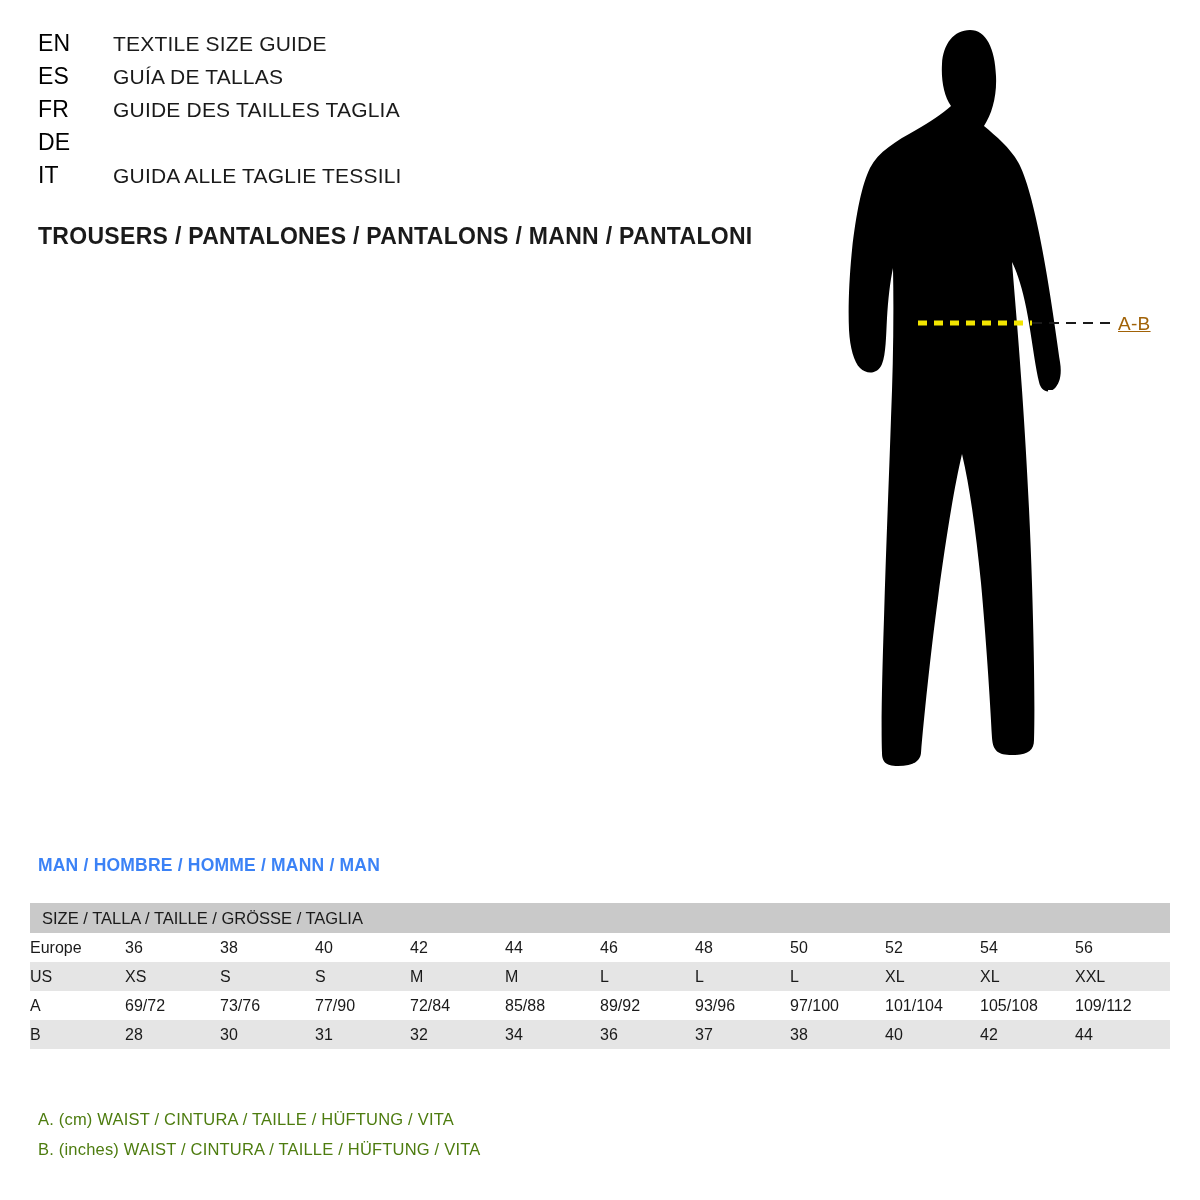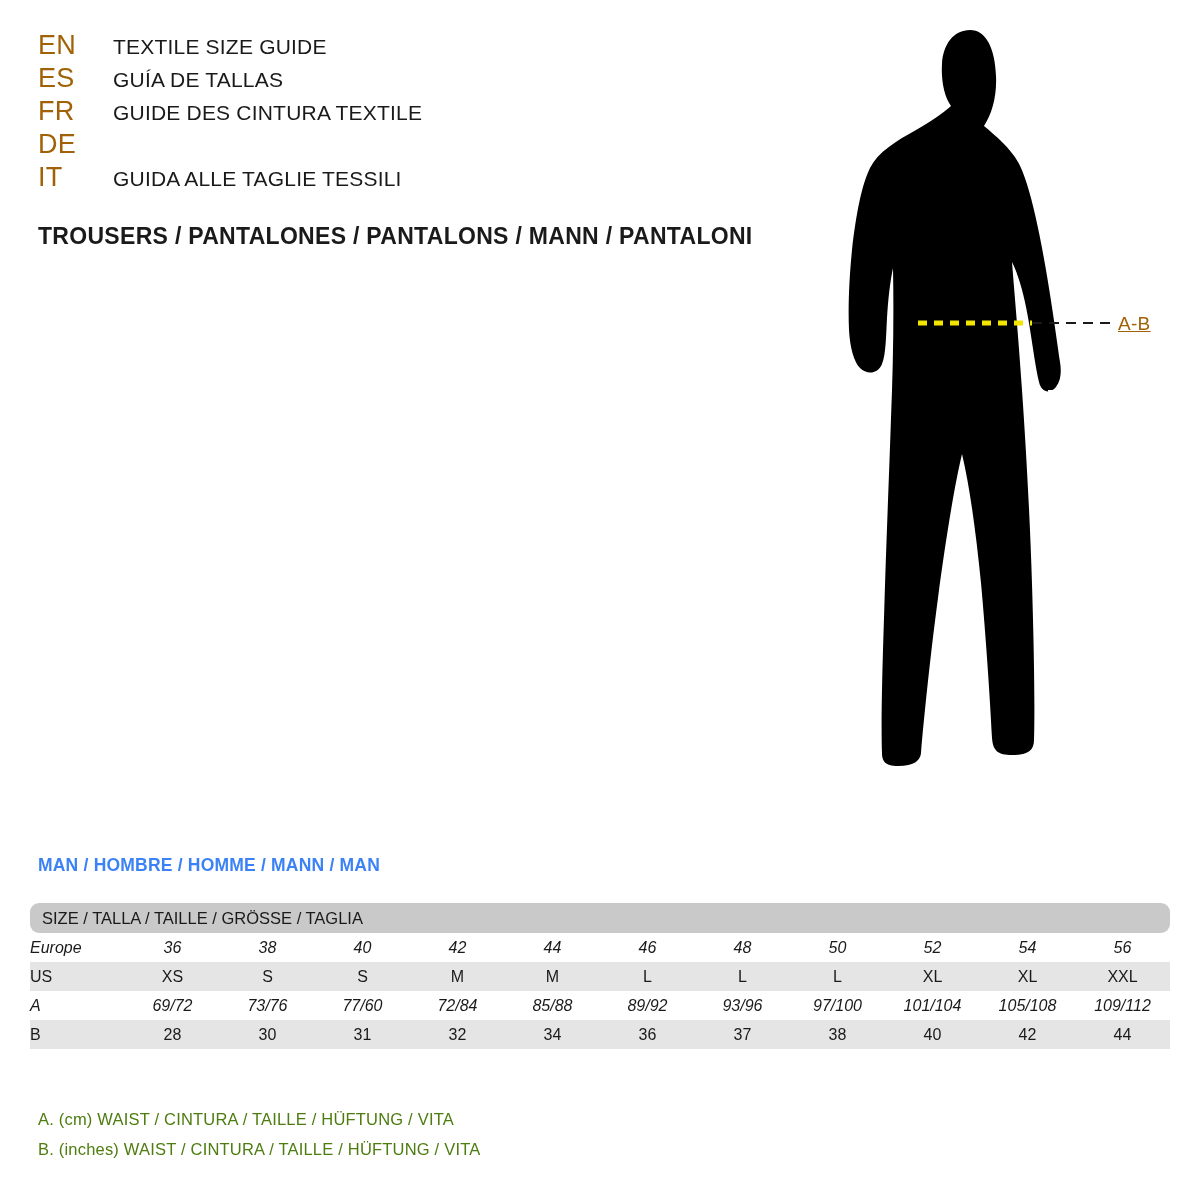--- a/index.html
+++ b/index.html
@@ -23,23 +23,23 @@
     top: 30px;
     width: 760px;
   }
   .lang-row {
     display: flex;
     align-items: baseline;
     height: 33px;
   }
   .lang-code {
     width: 75px;
-    font-size: 27px;
-    letter-spacing: .2px;
-    color: #a16207;
+    font-size: 23px;
+    letter-spacing: .2px;
+    color: #000000;
   }
   .lang-text {
     font-size: 21px;
     letter-spacing: .2px;
     color: #1a1a1a;
   }
   .garment-title {
     position: absolute;
     left: 38px;
     top: 223px;
@@ -93,31 +93,30 @@
     font-size: 16px;
     color: #1a1a1a;
     padding: 0;
   }
   .size-table .hdr td {
     background: #c9c9c9;
     font-weight: normal;
     font-size: 16.5px;
     padding-left: 12px;
     height: 30px;
-    border-radius: 9px;
-  }
-  .row-light td { background: #ffffff; font-style: italic; }
+  }
+  .row-light td { background: #ffffff; }
   .row-dark td  { background: #e5e5e5; }
 
   .lbl {
     padding-left: 12px;
     text-align: left;
     width: 168px;
   }
-  .val { text-align: center; }
+  .val { }
 
   
   .footnotes {
     position: absolute;
     left: 38px;
     top: 1110px;
   }
   .footnote {
     font-size: 16.5px;
     letter-spacing: .2px;
@@ -132,21 +131,21 @@
   <div class="lang-row">
     <span class="lang-code">EN</span>
     <span class="lang-text">TEXTILE SIZE GUIDE</span>
   </div>
   <div class="lang-row">
     <span class="lang-code">ES</span>
     <span class="lang-text">GUÍA DE TALLAS</span>
   </div>
   <div class="lang-row">
     <span class="lang-code">FR</span>
-    <span class="lang-text">GUIDE DES CINTURA TEXTILE</span>
+    <span class="lang-text">GUIDE DES TAILLES TAGLIA</span>
   </div>
   <div class="lang-row">
     <span class="lang-code">DE</span>
   </div>
   <div class="lang-row">
     <span class="lang-code">IT</span>
     <span class="lang-text">GUIDA ALLE TAGLIE TESSILI</span>
   </div>
 </div>
 
@@ -237,21 +236,21 @@
       <td class="val">L</td>
       <td class="val">L</td>
       <td class="val">XL</td>
       <td class="val">XL</td>
       <td class="val">XXL</td>
     </tr>
     <tr class="row-light">
       <td class="lbl">A</td>
       <td class="val">69/72</td>
       <td class="val">73/76</td>
-      <td class="val">77/60</td>
+      <td class="val">77/90</td>
       <td class="val">72/84</td>
       <td class="val">85/88</td>
       <td class="val">89/92</td>
       <td class="val">93/96</td>
       <td class="val">97/100</td>
       <td class="val">101/104</td>
       <td class="val">105/108</td>
       <td class="val">109/112</td>
     </tr>
     <tr class="row-dark">

